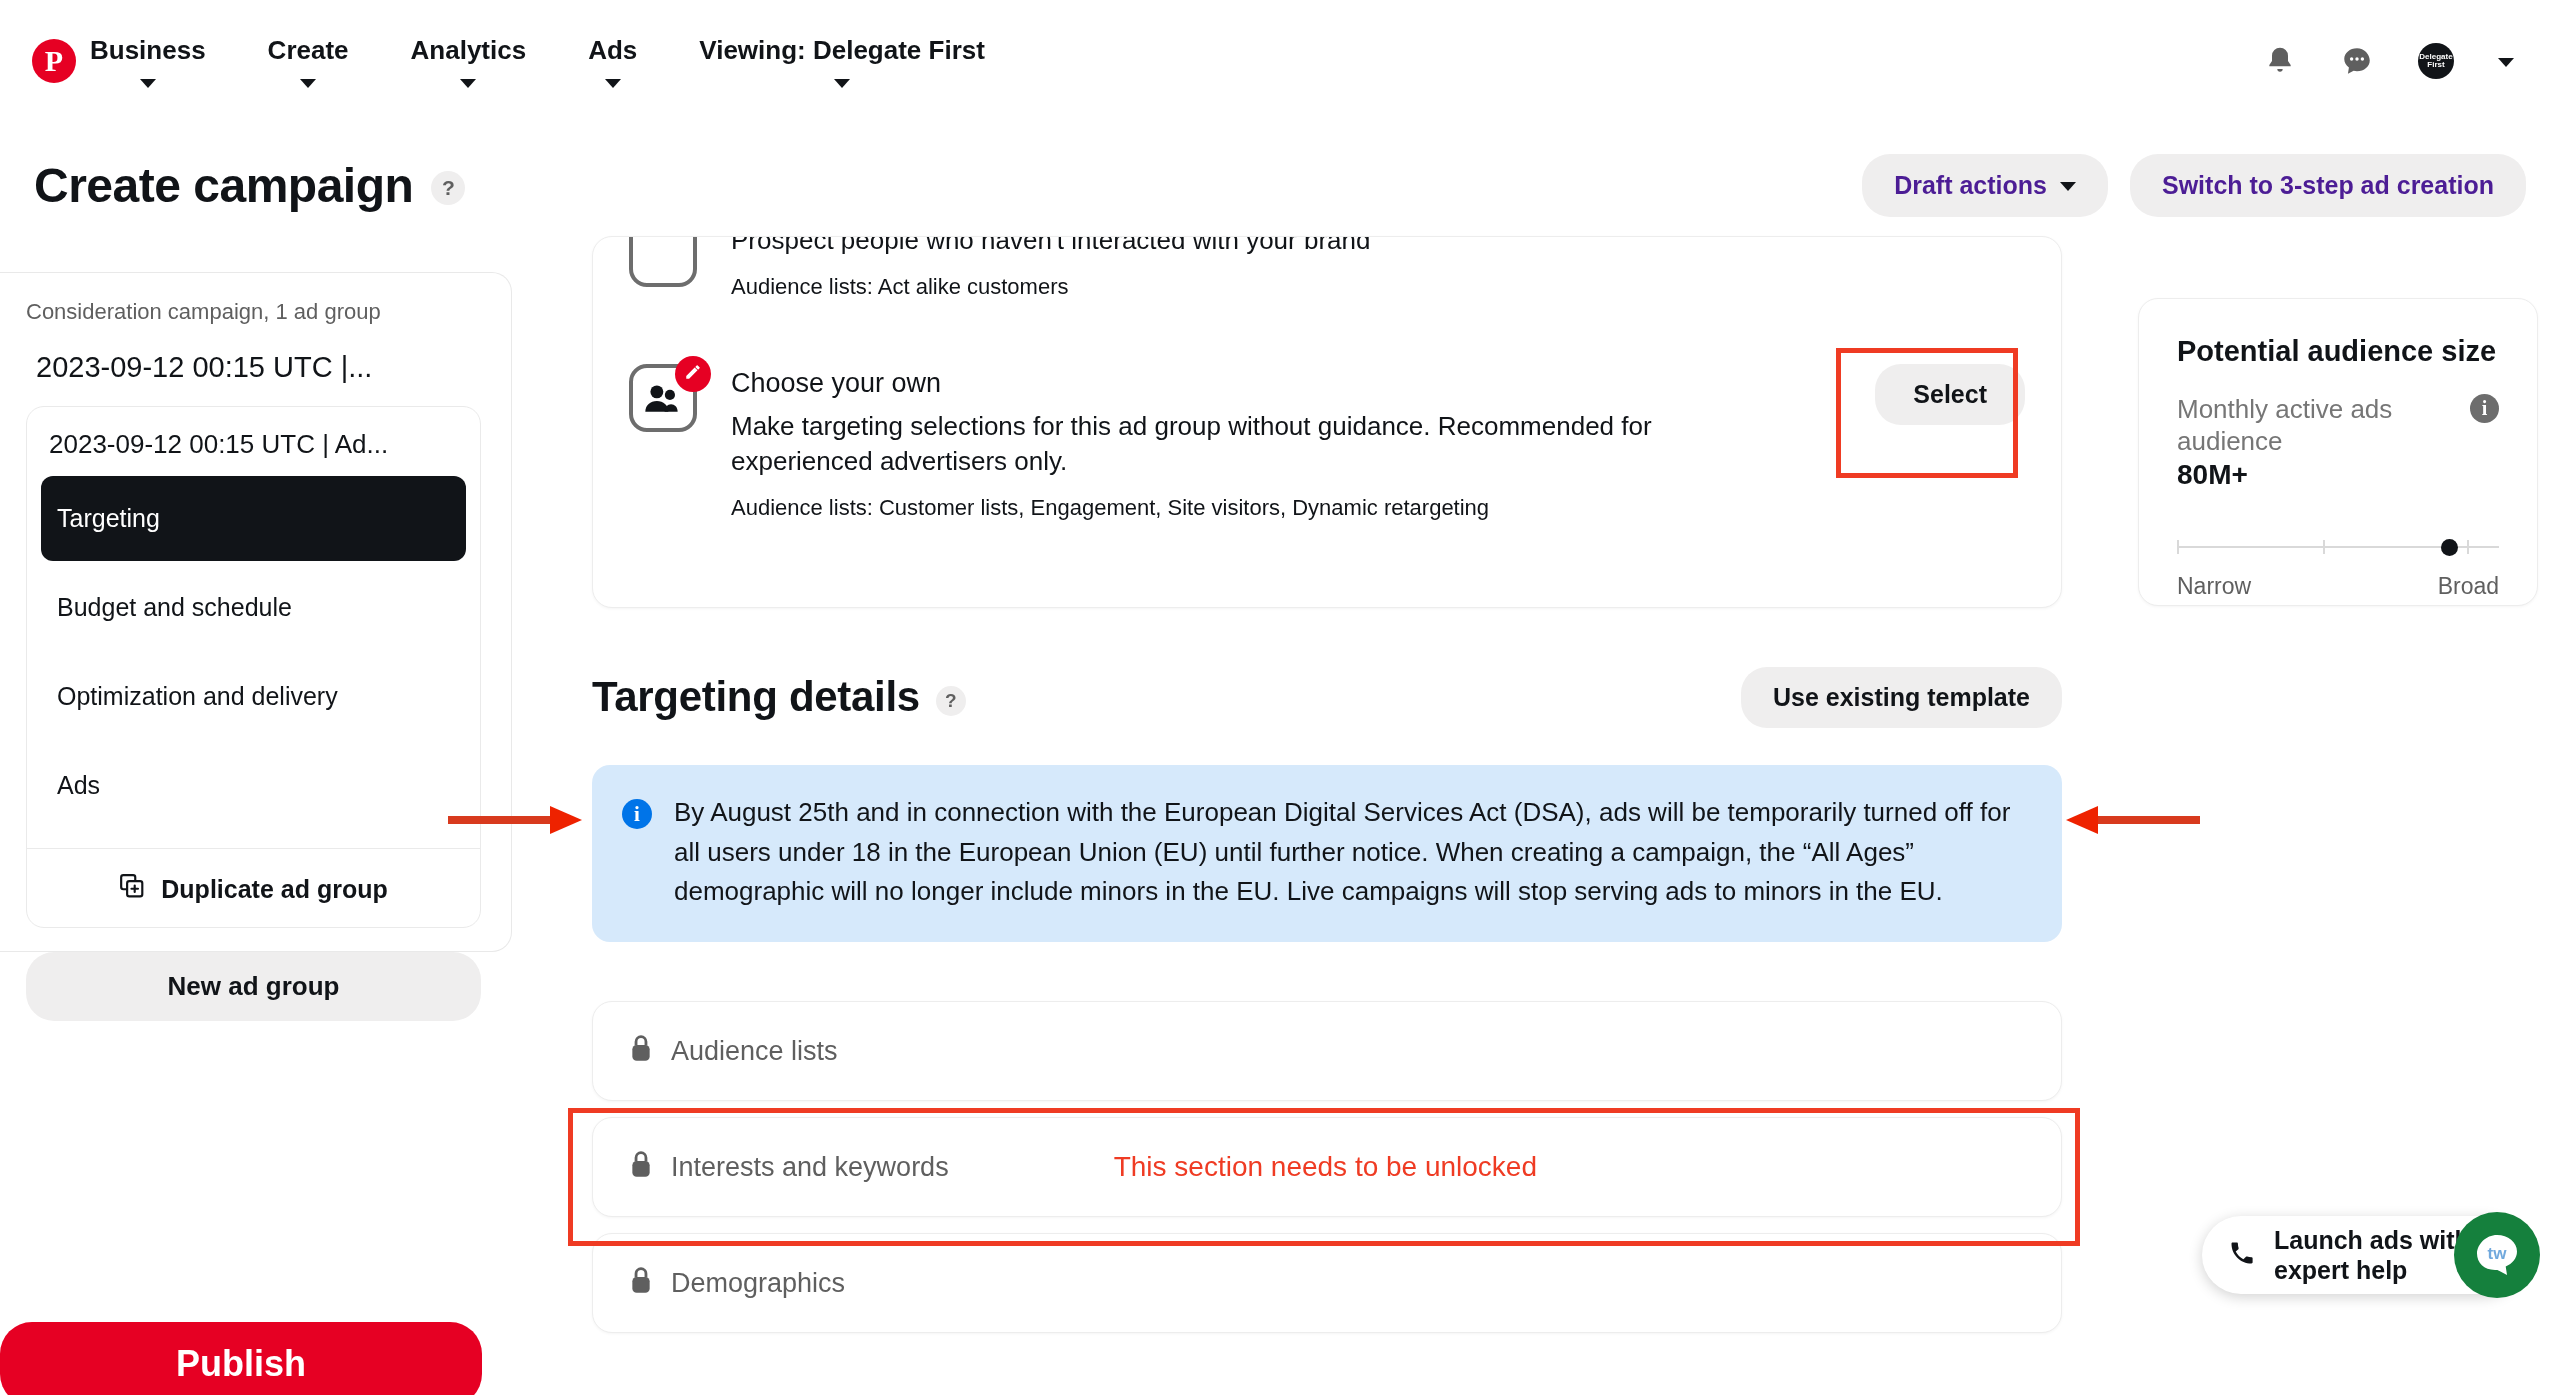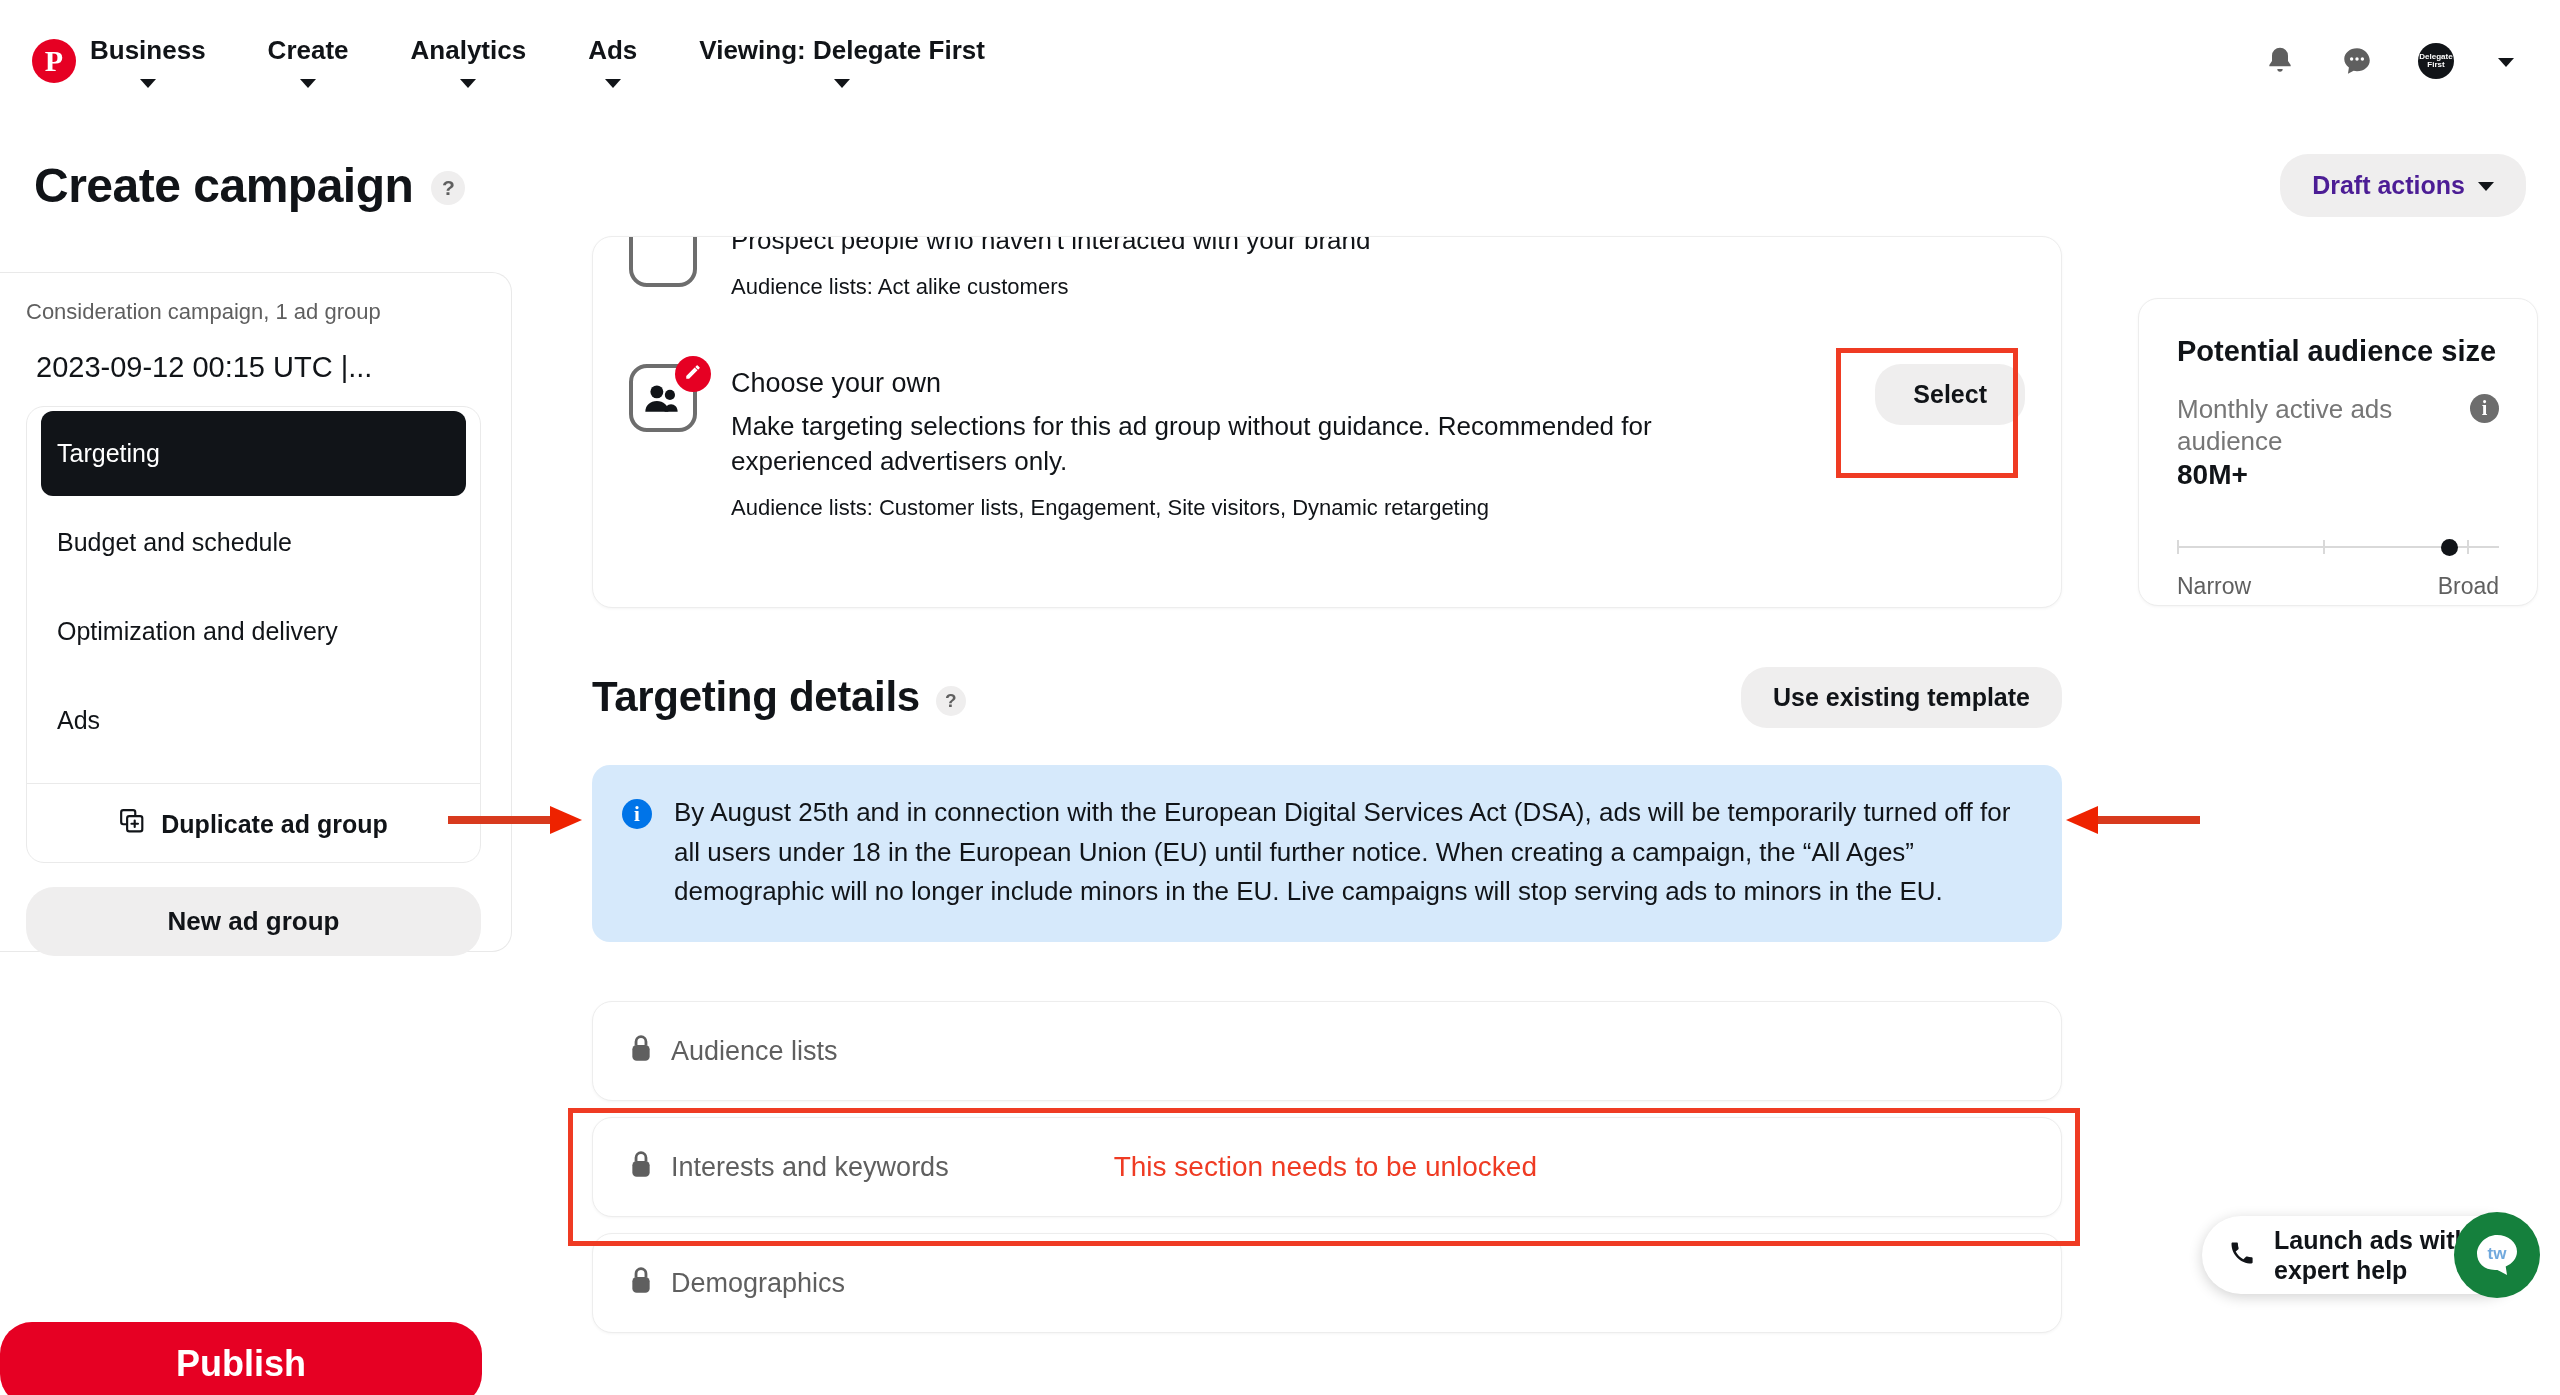--- a/index.html
+++ b/index.html
@@ -261,28 +261,30 @@
 </div>
 
 <div class="page-header">
   <div class="page-title">Create campaign</div>
   <div class="qmark">?</div>
   <div class="hdr-actions">
     <button class="pill-btn">
       <span>Draft actions</span>
       <span class="chev"></span>
     </button>
+    <button class="pill-btn">Switch to 3-step ad creation</button>
   </div>
 </div>
 
 <div class="sidebar">
   <div class="sb-sub">Consideration campaign, 1 ad group</div>
   <div class="sb-camp">2023-09-12 00:15 UTC |...</div>
 
   <div class="adgroup-card">
+    <div class="adgroup-title">2023-09-12 00:15 UTC | Ad...</div>
     <div class="ag-list">
       <div class="ag-item active">Targeting</div>
       <div class="ag-item">Budget and schedule</div>
       <div class="ag-item">Optimization and delivery</div>
       <div class="ag-item">Ads</div>
     </div>
     <div class="ag-divider"></div>
     <div class="dup-row">
       <span>
         <svg width="26" height="26" viewBox="0 0 24 24" fill="none" stroke="#111418" stroke-width="2">

